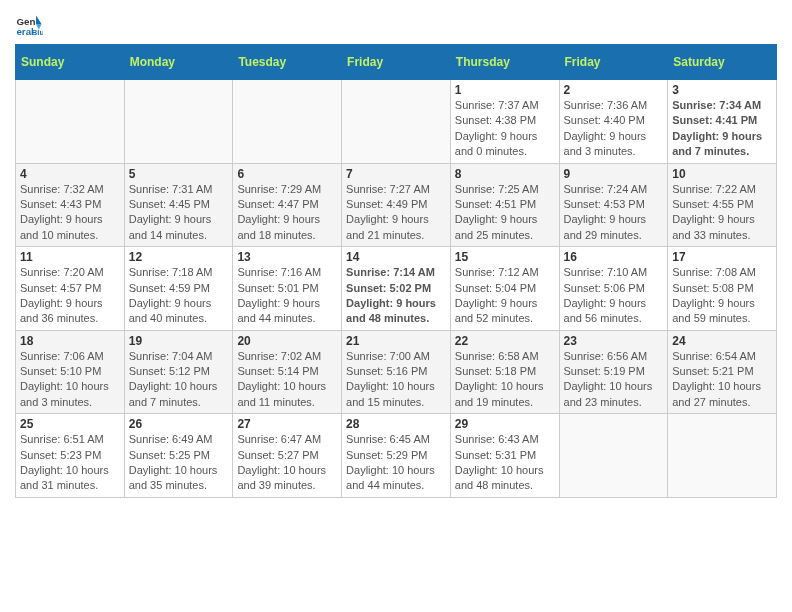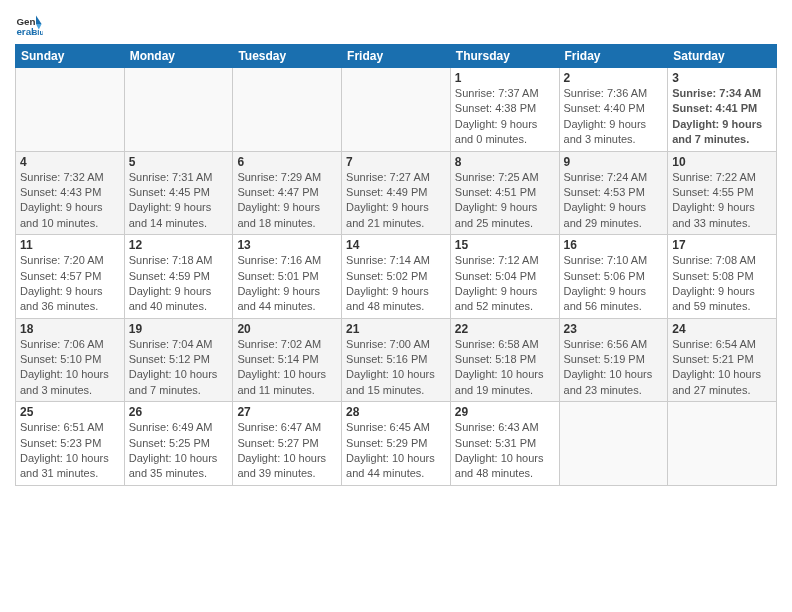--- a/index.html
+++ b/index.html
@@ -43,24 +43,24 @@
       font-size: 16px;
       font-weight: normal;
       color: #333;
     }
     .calendar {
       width: 100%;
       border-collapse: collapse;
     }
     .calendar th {
       background: #1a6faf;
-      color: #ffffff;
+      color: #bef264;
       font-size: 12px;
       font-weight: bold;
-      padding: 4px 5px;
+      padding: 10px 5px;
       text-align: left;
       border: 1px solid #1a6faf;
     }
     .calendar td {
       border: 1px solid #ccc;
       vertical-align: top;
       padding: 3px 4px;
       font-size: 9.5px;
       color: #333;
       width: calc(100% / 7);
@@ -217,21 +217,21 @@
           </td>
           <td>
             <span class="day-number">13</span>
             <div class="day-info" style="white-space: pre-line;">Sunrise: 7:16 AM
 Sunset: 5:01 PM
 Daylight: 9 hours
 and 44 minutes.</div>
           </td>
           <td>
             <span class="day-number">14</span>
-            <div class="day-info" style="white-space: pre-line;">Sunrise: 7:14 AM
+            <div class="day-info" style="white-space: pre-line; font-weight: bold;">Sunrise: 7:14 AM
 Sunset: 5:02 PM
 Daylight: 9 hours
 and 48 minutes.</div>
           </td>
           <td>
             <span class="day-number">15</span>
             <div class="day-info" style="white-space: pre-line;">Sunrise: 7:12 AM
 Sunset: 5:04 PM
 Daylight: 9 hours
 and 52 minutes.</div>

